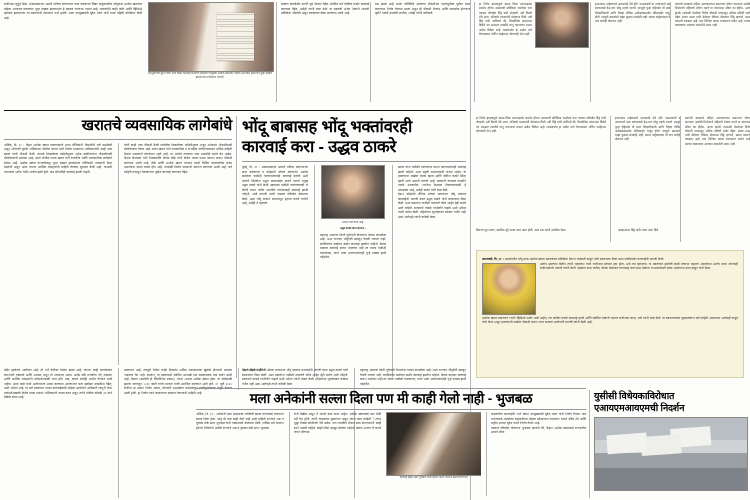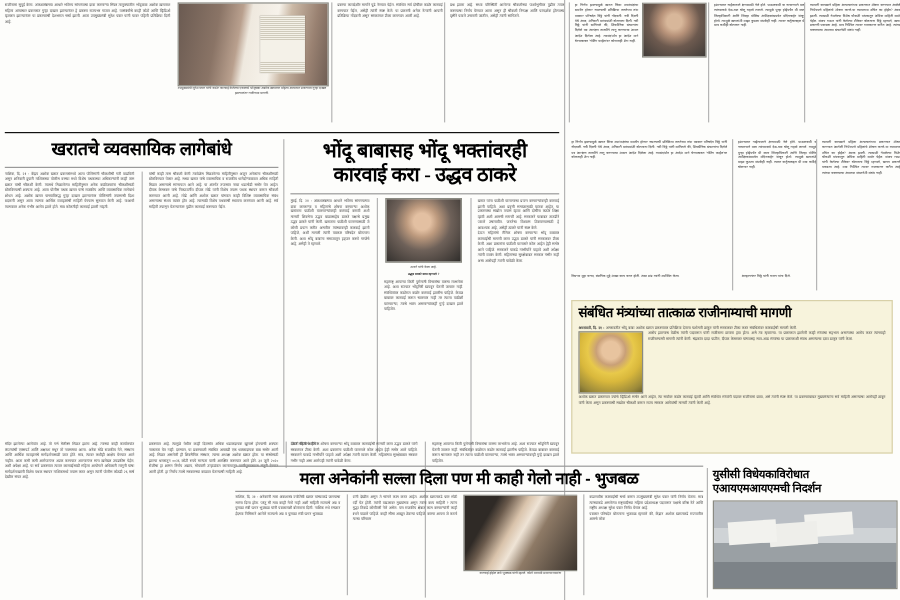--- a/index.html
+++ b/index.html
@@ -103,21 +103,21 @@
     <div class="body-text tiny">इशाऱ्यावर नाईलाजाने क्षणासाठी नेले होते. पाऊलकमी वा नाचाण्याने मला त्यांच्याकडे देऊ-वाट बोलू राहावे लागले. त्यामुळे पुन्हा होईपर्यंत मी स्वतः जिल्हाधिकारी आणि जिल्हा पोलिस अधीक्षकांसमवेत मंदिराबाहेर थांबून होतो. त्यामुळे खरातांशी माझा कुठला संपर्कही नाही. त्यावर कर्तृत्वाबद्दल मी मात्र कधीही बोलणार नाही.</div>
   </div>
 
   <div class="col clip vr" style="left:670px;top:2px;width:76px;height:100px;padding-left:4px;">
     <div class="body-text tiny">व्यापारी कायद्याने महिला अत्याचारांच्या प्रकरणात शोषण करण्यात आलेली निर्भयपणे महिलांचे शोषण करणे-या व्यापारास उचित का होईल? अटक झाली. त्यासाठी नेमलेल्या विशेष चौकशी पथकातून अधिक माहिती समोर येईल. संजय राऊत यांनी केलेल्या टीकेवर बोलताना विठ्ठे म्हणाले, खरात प्रकरणी पकडला आहे. मात्र निश्चित त्यावर राजकारण करीत आहे. त्यांच्या वक्तव्याचा आमच्या संघटनेशी संबंध नाही.</div>
   </div>
 
   <div class="hr-thick" style="position:absolute;left:4px;top:110px;width:462px;"></div>
 
   <div class="col" style="left:4px;top:116px;width:228px;height:262px;">
-    <div class="hl hl-lg" style="text-align:center;">खरातचे व्यवसायिक लागेबांधे</div>
+    <div class="hl hl-lg" style="text-align:right;">खरातचे व्यवसायिक लागेबांधे</div>
     <div class="hr-thin" style="margin:4px 0 3px;"></div>
     <div style="display:flex;gap:6px;height:222px;">
       <div class="clip" style="width:50%;">
         <div class="body-text">नाशिक, दि. २१ : केंद्रप अशोक खरात प्रकरणांमध्ये आता पोलिसांनी चौकशीची गती वाढविली असून शनिवारी दुपारी नाशिकच्या पोलीस वरच्या मध्ये विशेष पथकाच्या अधिकाऱ्यांनी काही तास खरात यांची चौकशी केली. त्यामधे मिळालेल्या माहितीनुसार अनेक कळीजणांना चौकशीसाठी बोलविण्याची शक्यता आहे. आता पोलीस पथक खरात यांचे राजकीय आणि व्यावसायिक लागेबांधे शोधत आहे. अशोक खरात याच्याविरुद्ध गुन्हा दाखल झाल्यानंतर पोलिसांनी तपासाची दिशा बदलली असून आता त्याच्या आर्थिक व्यवहारांची माहिती घेण्यास सुरुवात केली आहे. याआधी त्याच्यावर अनेक गंभीर आरोप झाले होते. मात्र कोणतीही कारवाई झाली नव्हती.</div>
       </div>
       <div class="clip vr" style="width:50%;padding-left:5px;">
         <div class="body-text">यांची काही तास चौकशी केली त्यावेळेस मिळालेल्या माहितीनुसार अजून अनेकांना चौकशीसाठी बोलविण्यात येणार आहे. सध्या खरात यांचे व्यवसायिक व राजकीय धागेदोऱ्याबाबत अधिक माहिती मिळत असल्याचे सांगण्यात आले आहे. या अंतर्गत तपासात नव्या धडामोडी समोर येत आहेत. दीपक केसरकर यांचे निकटवर्तीय दीपक लोढे यांनी विशेष तपास पथक स्थापन करून चौकशी करण्यात आली आहे. लोढे आणि अशोक खरात यांच्यात काही विशिष्ट व्यावसायिक संबंध असल्याचा संशय व्यक्त होत आहे. त्यासाठी विशेष पथकाची स्थापना करण्यात आली आहे. सर्व माहिती तपासून घेतल्यानंतर पुढील कारवाई करण्यात येईल.</div>
       </div>
     </div>
   </div>
@@ -133,22 +133,22 @@
     </div>
   </div>
 
   <div class="col clip vr" style="left:238px;top:368px;width:44px;height:22px;padding-left:4px;">
     <div class="body-text">किती किती आहेत ?</div>
   </div>
 
   <div style="position:absolute;left:236px;top:116px;width:0;height:262px;border-left:0.6px solid #b5b5b5;"></div>
 
   <div class="col" style="left:242px;top:116px;width:224px;height:262px;">
-    <div class="hl hl-xl" style="text-align:center;">भोंदू बाबासह भोंदू भक्तांवरही</div>
-    <div class="hl hl-xl" style="text-align:center;font-family:Liberation Serif, serif;">कारवाई करा - उद्धव ठाकरे</div>
+    <div class="hl hl-xl" style="text-align:left;">भोंदू बाबासह भोंदू भक्तांवरही</div>
+    <div class="hl hl-xl" style="">कारवाई करा - उद्धव ठाकरे</div>
     <div class="hr-thin" style="margin:5px 0 3px;"></div>
 
     <div style="display:flex;gap:6px;height:212px;">
       <div class="clip" style="width:33%;">
         <div class="body-text">मुंबई, दि. २१ : अंकशास्त्राच्या आधारे भविष्य सांगण्याच्या दावा करणाऱ्या व महिलांचे शोषण करणाऱ्या अशोक खरातला पाठीशी घालणाऱ्यांवरही कारवाई करावी अशी मागणी शिवसेना उद्धव बाळासाहेब ठाकरे पक्षाचे प्रमुख उद्धव ठाकरे यांनी केली. खरातला पाठीशी घालण्यासाठी जे कोणी प्रयत्न करीत असतील त्यांच्यावरही कारवाई झाली पाहिजे, अशी मागणी त्यांनी पत्रकार परिषदेत बोलताना केली. अशा भोंदू बाबांना समाजातून हद्दपार करणे गरजेचे आहे, असेही ते म्हणाले.</div>
       </div>
       <div class="clip vr" style="width:33%;padding-left:5px;">
         <div class="photo ph-portrait-b" style="width:62px;height:52px;margin:0 auto 2px;"></div>
         <div class="cap">ठाकरे यांनी केला आहे.</div>
         <div class="cap lead" style="margin-top:2px;">उद्धव ठाकरे काय म्हणाले ?</div>
@@ -185,21 +185,20 @@
   </div>
 
   <div class="col clip" style="left:476px;top:228px;width:128px;height:18px;">
     <div class="body-text tiny">तिसऱ्या मुद्दा वरचा, स्थानिक मुद्दे शाखा काय करत होती. असा प्रश्न त्यांनी उपस्थित केला.</div>
   </div>
   <div class="col clip" style="left:618px;top:228px;width:128px;height:18px;">
     <div class="body-text tiny">आव्हाननंतर विठ्ठे यांनी राजन यांना दिले.</div>
   </div>
 
   <div class="tint" style="position:absolute;left:476px;top:250px;width:268px;height:128px;padding:4px 5px;box-sizing:border-box;overflow:hidden;">
-    <div class="hl hl-md">संबंधित मंत्र्यांच्या तात्काळ राजीनाम्याची मागणी</div>
     <div class="body-text" style="margin-top:2px;">
       <span class="lead">अमरावती, दि. २१ :</span>
       <span>अमरावतीत भोंदू बाबा अशोक खरात प्रकरणावर प्रतिक्रिया देताना यशोमती ठाकूर यांनी सरकारवर टीका करत संबंधितांवर कारवाईची मागणी केली.</span>
     </div>
     <div class="photo ph-woman-yellow" style="float:left;width:52px;height:50px;margin:1px 4px 1px 0;"></div>
     <div class="body-text">आरोप झाल्याच वेळीच त्यांनी पदावरून यांनी राजीनामा द्यायला हवा होता. असे त्या म्हणाल्या. या प्रकरणात झालेली काही मंत्र्यांचा सहभाग असल्याचा आरोप करत त्यांच्याही राजीनाम्याची मागणी त्यांनी केली. चंद्रकांत दादा पाटील, दीपक केसरकर यांच्यासह सात-आठ मंत्र्यांचा या प्रकरणाशी संबंध असल्याचा दावा ठाकूर यांनी केला.</div>
     <div class="body-text" style="clear:both;">अशोक खरात प्रकरणात ज्यांचे व्हिडिओ समोर आले आहेत, त्या सर्वांवर कठोर कारवाई व्हावी आणि संबंधित मंत्र्यांनी पदावर राजीनामा द्यावा, असे त्यांनी स्पष्ट केले. या प्रकरणाबाबत मुख्यमंत्र्यांना सर्व माहिती असल्याचा आरोपही ठाकूर यांनी केला असून प्रकरणाची सखोल चौकशी करून राज्य सरकार आरोपांची मागणी त्यांनी केली आहे.</div>
   </div>
 
   <div class="hr-thin" style="position:absolute;left:196px;top:388px;width:390px;"></div>

